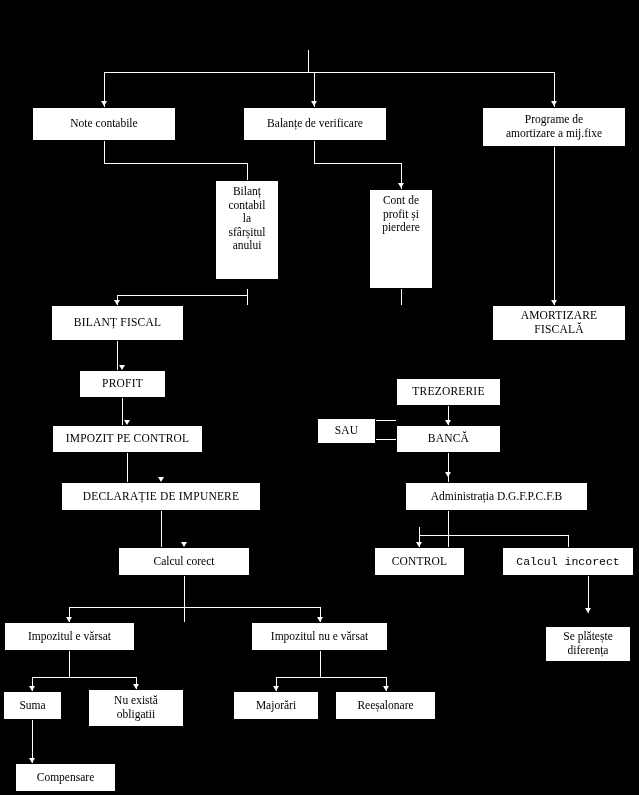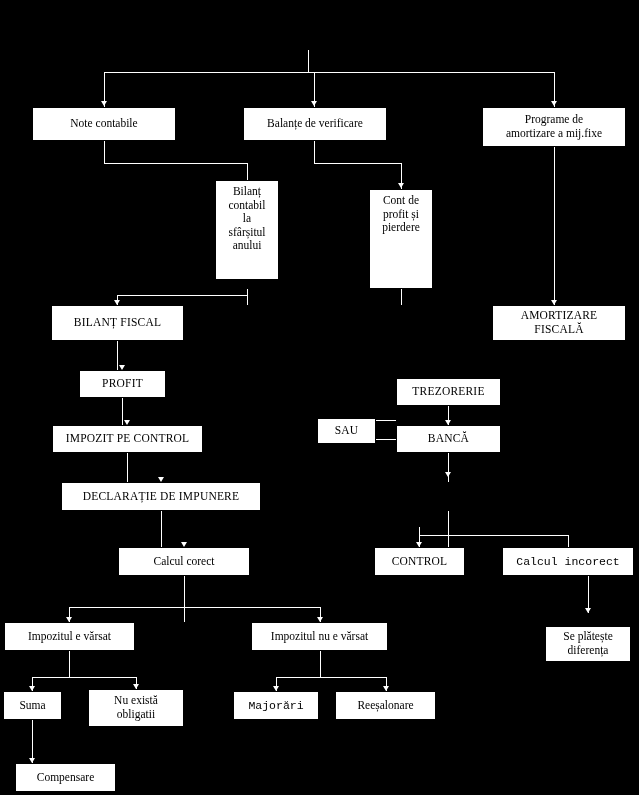--- a/index.html
+++ b/index.html
@@ -139,26 +139,27 @@
 pierdere</div>
     <div class="node caps" style="left: 51px; top: 305px; width: 133px; height: 36px;">BILANȚ FISCAL</div>
     <div class="node caps" style="left: 492px; top: 305px; width: 134px; height: 36px;">AMORTIZARE
 FISCALĂ</div>
     <div class="node caps" style="left: 79px; top: 370px; width: 87px; height: 28px;">PROFIT</div>
     <div class="node caps" style="left: 396px; top: 378px; width: 105px; height: 28px;">TREZORERIE</div>
     <div class="node caps" style="left: 317px; top: 407px; width: 59px; height: 26px; margin-top: 11px;">SAU</div>
     <div class="node caps" style="left: 52px; top: 425px; width: 151px; height: 28px;">IMPOZIT PE CONTROL</div>
     <div class="node caps" style="left: 396px; top: 425px; width: 105px; height: 28px;">BANCĂ</div>
     <div class="node caps" style="left: 61px; top: 482px; width: 200px; height: 29px;">DECLARAȚIE DE IMPUNERE</div>
+    <div class="node " style="left: 405px; top: 482px; width: 183px; height: 29px;">Administrația D.G.F.P.C.F.B</div>
     <div class="node " style="left: 118px; top: 547px; width: 132px; height: 29px;">Calcul corect</div>
     <div class="node caps" style="left: 374px; top: 547px; width: 91px; height: 29px;">CONTROL</div>
     <div class="node " style="left: 502px; top: 547px; width: 132px; height: 29px; font-family: Liberation Mono, monospace;">Calcul incorect</div>
     <div class="node " style="left: 545px; top: 626px; width: 86px; height: 36px;">Se plătește
 diferența</div>
     <div class="node " style="left: 4px; top: 622px; width: 131px; height: 29px;">Impozitul e vărsat</div>
     <div class="node " style="left: 251px; top: 622px; width: 137px; height: 29px;">Impozitul nu e vărsat</div>
     <div class="node " style="left: 3px; top: 691px; width: 59px; height: 29px;">Suma</div>
     <div class="node " style="left: 88px; top: 689px; width: 96px; height: 38px;">Nu există
 obligatii</div>
-    <div class="node " style="left: 233px; top: 691px; width: 86px; height: 29px; font-family: Liberation Mono, monospace;">Majorări</div>
+    <div class="node " style="left: 233px; top: 691px; width: 86px; height: 29px;">Majorări</div>
     <div class="node " style="left: 15px; top: 763px; width: 101px; height: 29px;">Compensare</div>
     <div class="node " style="left: 335px; top: 691px; width: 101px; height: 29px;">Reeșalonare</div>
   </div>
 
 </body></html>

